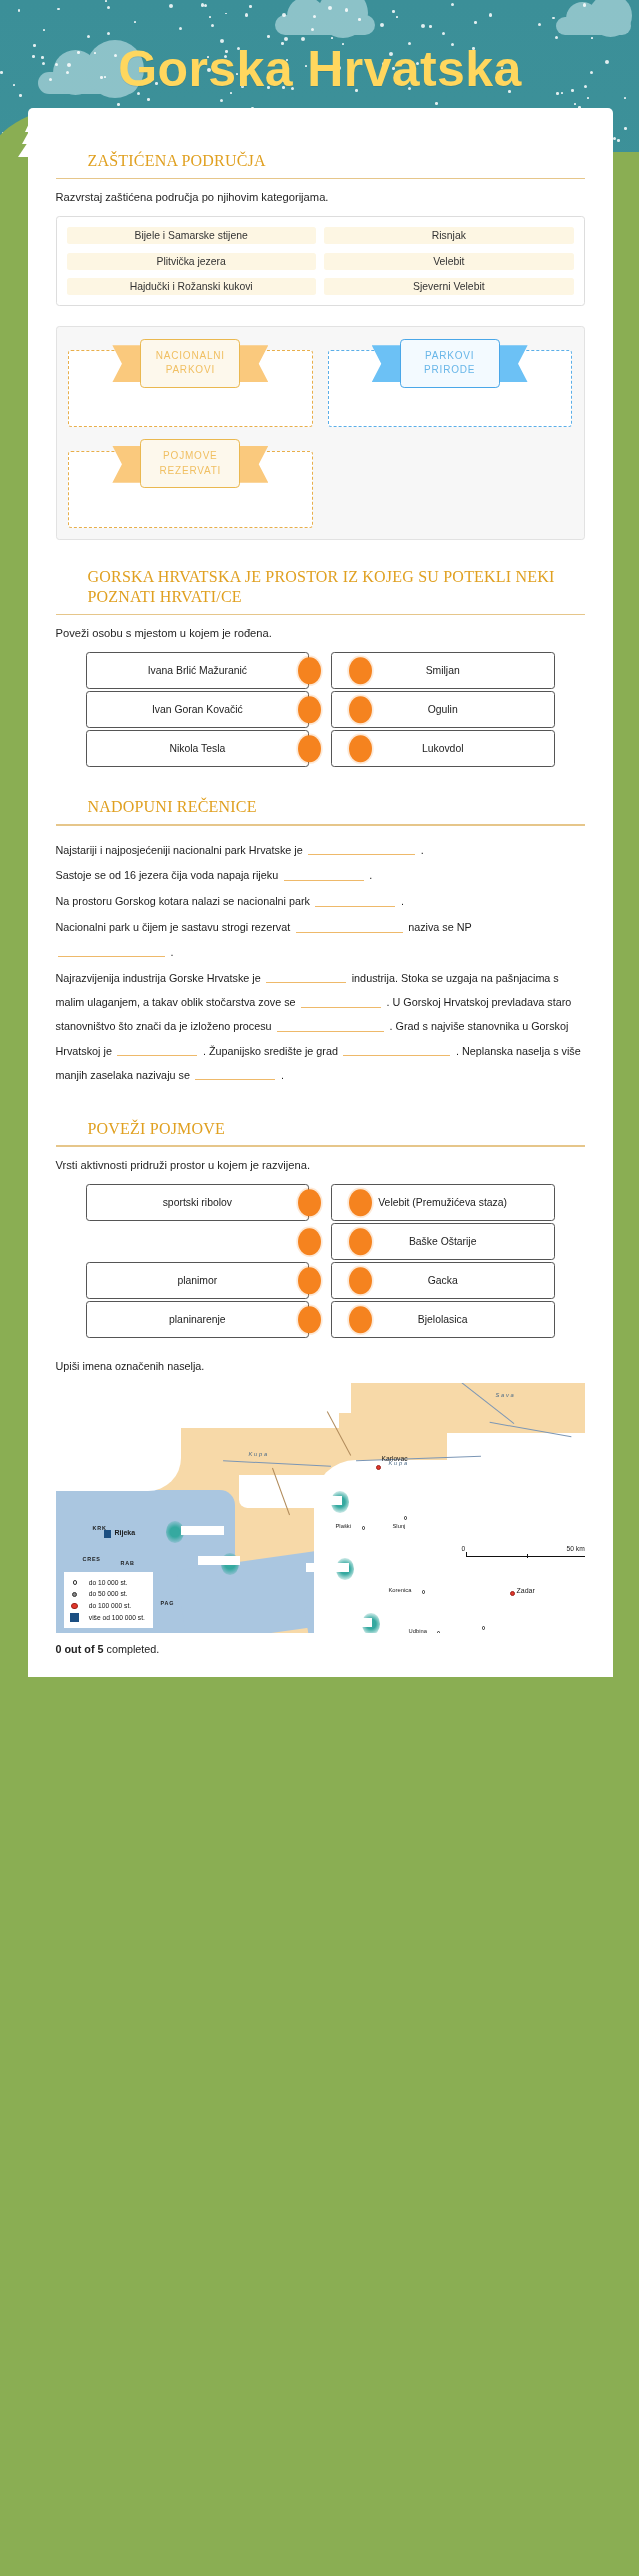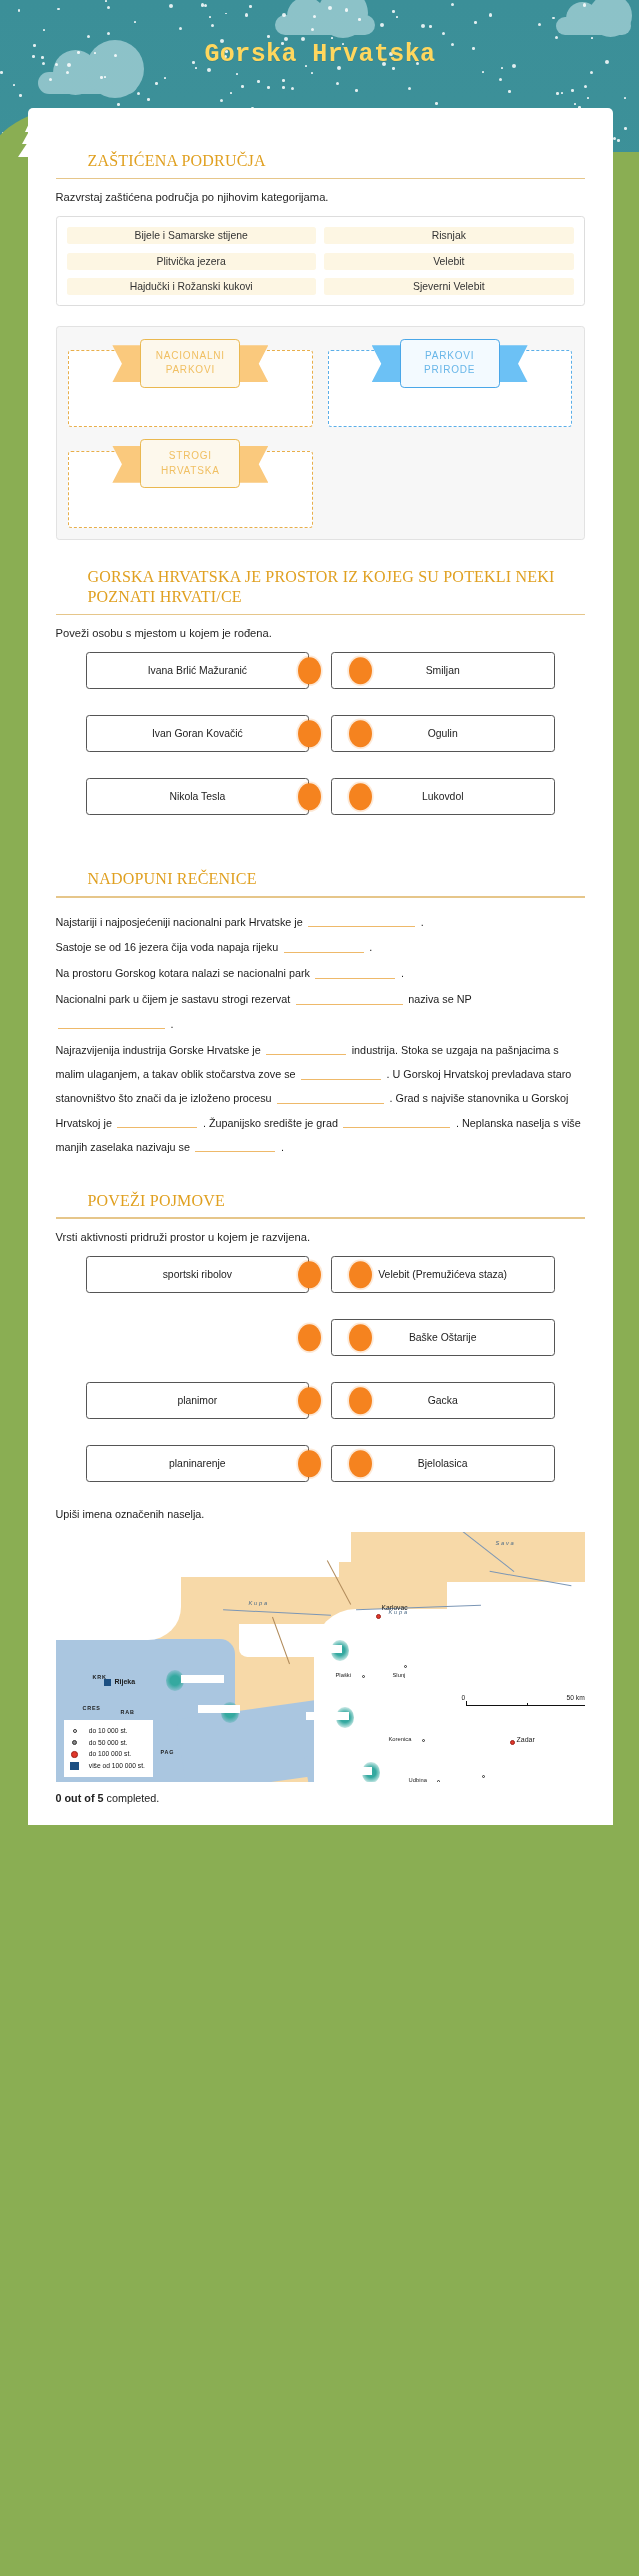--- a/index.html
+++ b/index.html
@@ -33,22 +33,22 @@
   .cloud2:after  { width: 50px; height: 50px; left: 43px; top: -27px; }
   .cloud3 { width: 75px; height: 18.3px; left: 556px; top: 16.7px; }
   .cloud3:before { width: 33px; height: 33px; left: 10px; top: -15px; }
   .cloud3:after  { width: 43px; height: 43px; left: 33px; top: -23px; }
 
   .hero-title {
     position: absolute;
     left: 0; right: 0;
     top: 40px;
     text-align: center;
-    font-family: Liberation Mono, monospace;
-    font-size: 25px;
+    font-family: Liberation Sans, sans-serif;
+    font-size: 50px;
     color: #ffd75e;
     letter-spacing: 0.4px;
     z-index: 6;
     text-shadow: 0 0.8px 0 rgba(0,0,0,.08);
   }
 
   .ground {
     position: absolute; left: 0; bottom: 0; width: 640px; height: 48px;
     background: #8aae53;
   }
@@ -178,21 +178,21 @@
   .ribbon-l { left: -28px; clip-path: polygon(0 0, 100% 0, 100% 100%, 0 100%, 30% 50%); }
   .ribbon-r { right: -28px; clip-path: polygon(0 0, 100% 0, 70% 50%, 100% 100%, 0 100%); }
   .banner.blue .ribbon-l, .banner.blue .ribbon-r { background: #6cc1f5; }
 
   
   .matchwrap { margin-top: 5px; }
   .matchrow {
     display: grid;
     grid-template-columns: 1fr 1fr;
     column-gap: 21.7px;
-    margin-bottom: 26px;
+    margin-bottom: 2px;
     align-items: center;
   }
   .mcell { position: relative; }
   .mbox {
     border: 0.8px solid #555;
     border-radius: 3.3px;
     min-height: 37px;
     display: flex;
     align-items: center;
     justify-content: center;
@@ -532,21 +532,21 @@
           <div class="ribbon-r"></div>
           <div class="banner-inner">PARKOVI PRIRODE</div>
         </div>
         <div class="dropzone blue"></div>
       </div>
 
       <div class="dropcell">
         <div class="banner">
           <div class="ribbon-l"></div>
           <div class="ribbon-r"></div>
-          <div class="banner-inner">STROGI HRVATSKA</div>
+          <div class="banner-inner">POJMOVE REZERVATI</div>
         </div>
         <div class="dropzone"></div>
       </div>
 
       <div></div>
     </div>
 
     <div style="height:15px"></div>
     <h2 class="section-title">GORSKA HRVATSKA JE PROSTOR IZ KOJEG SU POTEKLI NEKI POZNATI HRVATI/CE</h2>
     <div class="rule"></div>

